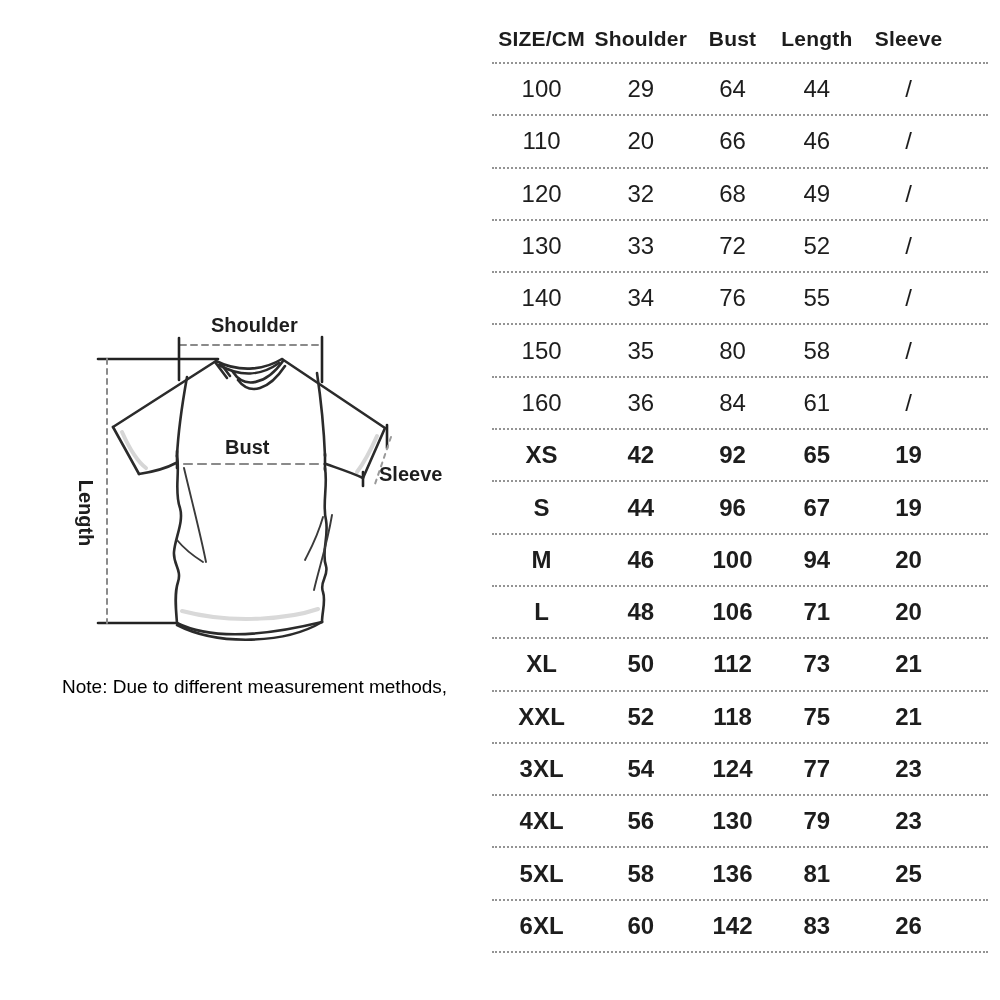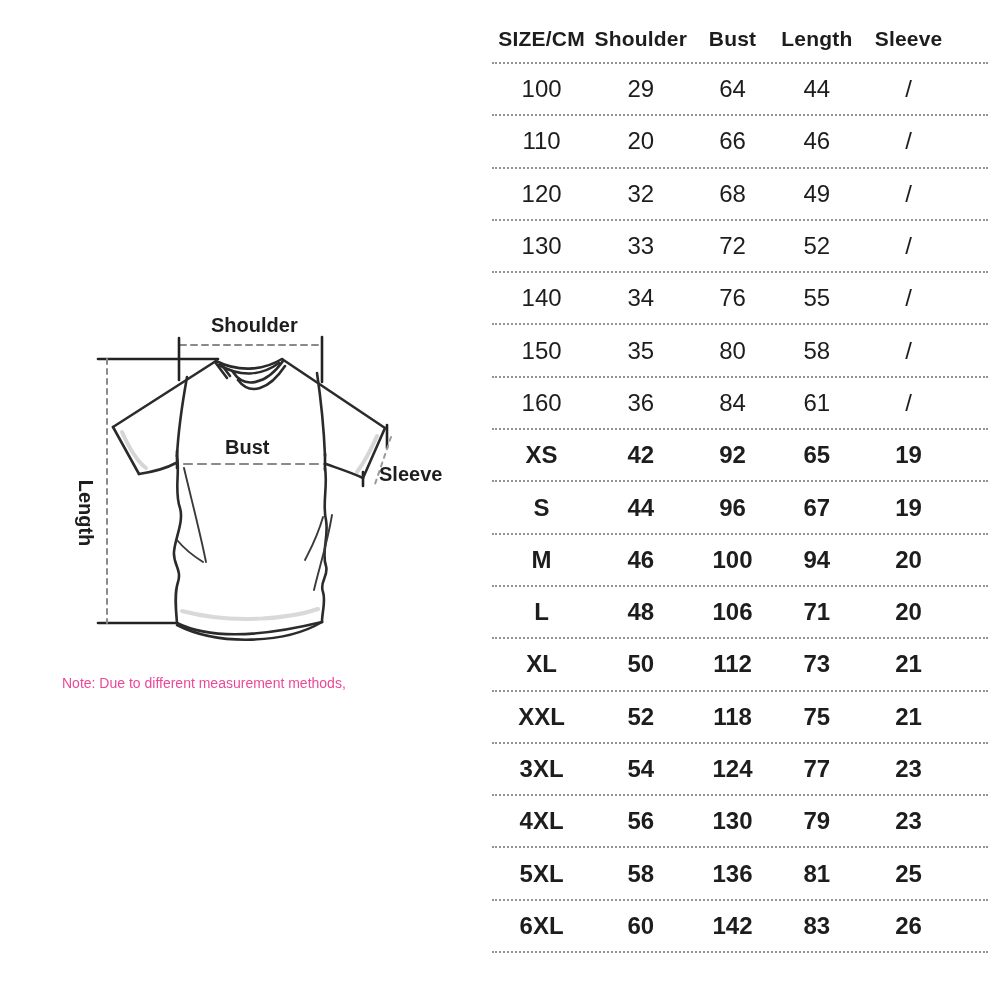--- a/index.html
+++ b/index.html
@@ -37,21 +37,21 @@
   #shoulder-label{left:211px;top:314px;}
   #bust-label{left:225px;top:436px;}
   #sleeve-label{left:379px;top:463px;}
   #length-label{
     left:85px;top:513px;
     transform:translate(-50%,-50%) rotate(90deg);
   }
   
   #note{
     position:absolute;left:62px;top:674px;width:410px;
-    font-size:14px;line-height:1.4;color:#ec4899;
+    font-size:19px;line-height:1.4;color:#000000;
   }
 </style>
 </head>
 <body>
 
 <div id="canvas">
 
   <svg id="diagram-svg" viewBox="0 0 1000 1000" xmlns="http://www.w3.org/2000/svg" aria-hidden="true">
     <g fill="none" stroke-linecap="round" stroke-linejoin="round">
 

